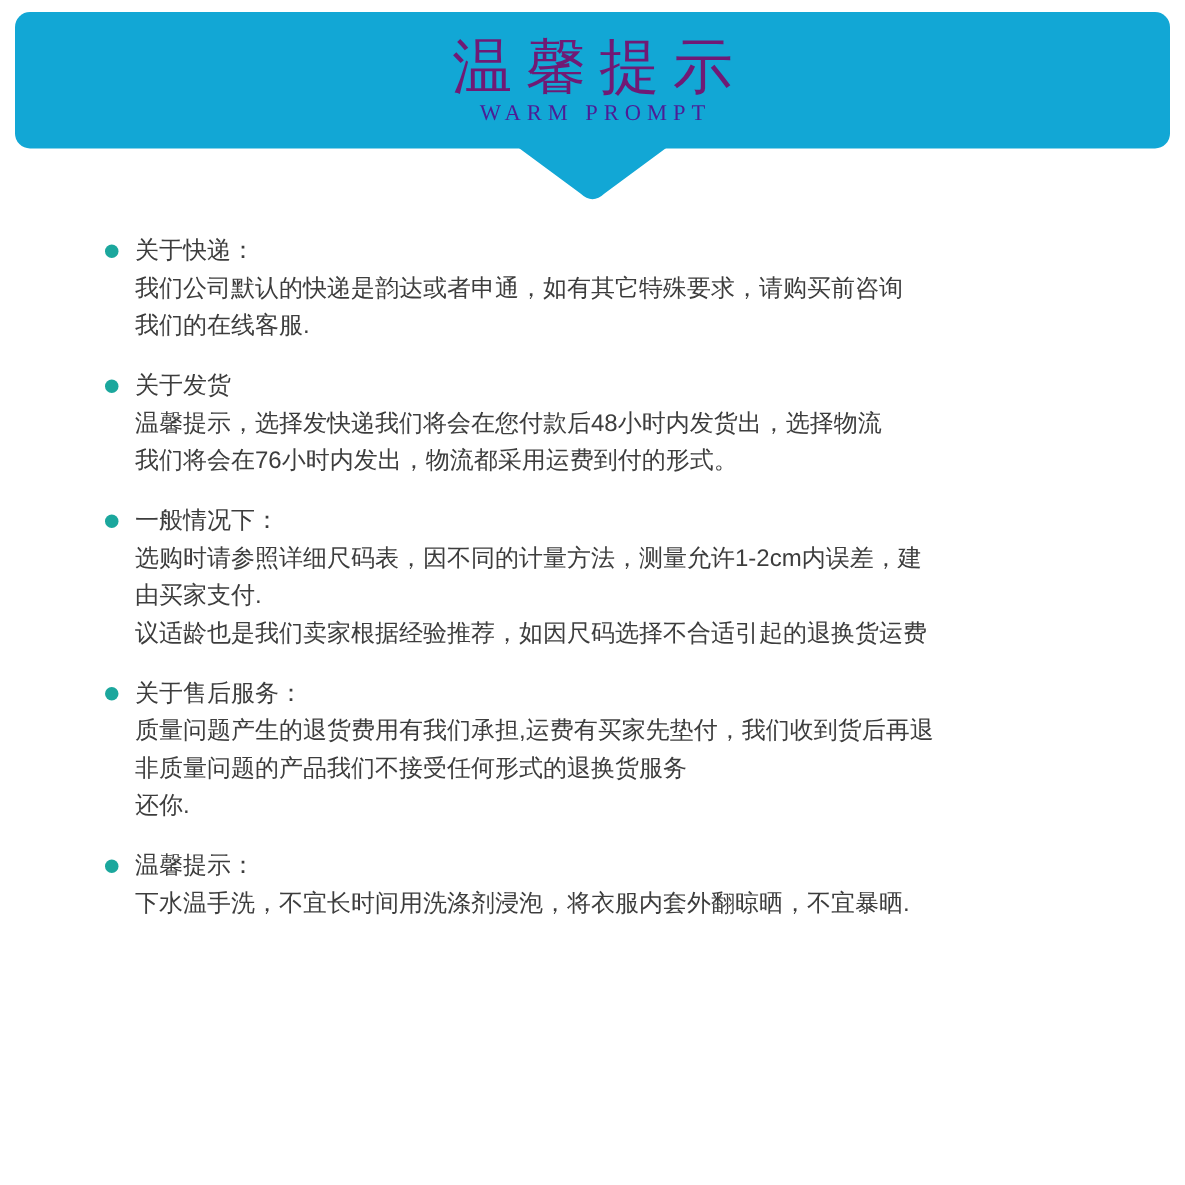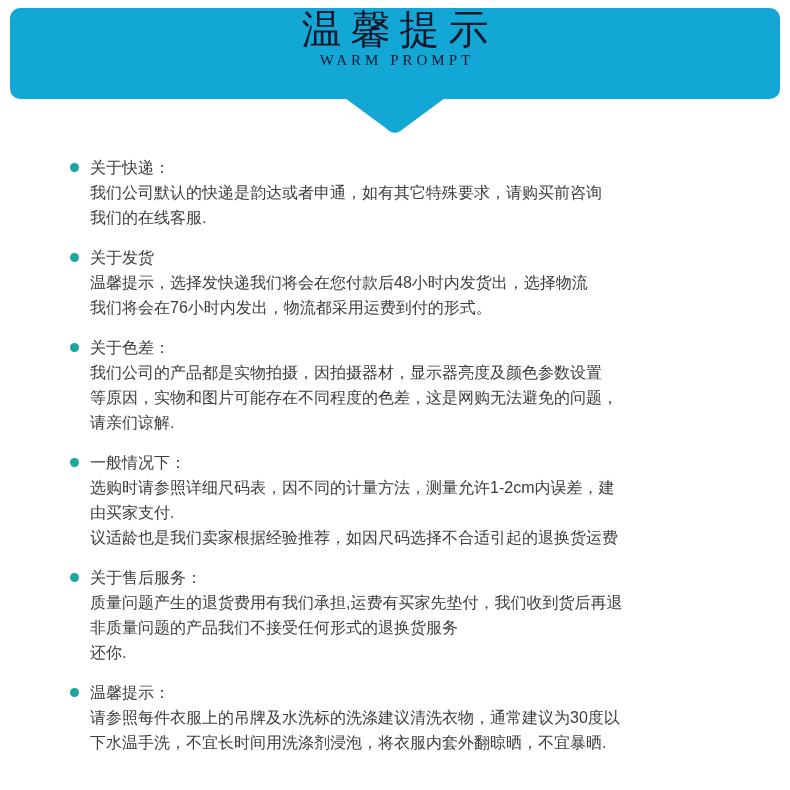--- a/index.html
+++ b/index.html
@@ -13,32 +13,33 @@
     font-family:"Liberation Sans","DejaVu Sans",sans-serif;color:var(--text);}
   .banner{
     position:relative;
     margin:8px 10px 0 10px;
     height:91px;
     background:var(--banner);
     border-radius:10px;
     text-align:center;
   }
   .banner-title{
+    padding-top:16px;
     font-size:40px;
     line-height:42px;
-    color:#0f172a;
+    color:#701a75;
     letter-spacing:9px;
     text-indent:9px; 
     font-weight:400;
   }
   .banner-sub{
     margin-top:2px;
     font-family:"Liberation Serif","DejaVu Serif",serif;
     font-size:15px;
-    color:#0f172a;
+    color:#4c1d95;
     letter-spacing:4px;
     text-indent:4px;
   }
   .banner-tail{
     position:absolute;
     left:50%;
     top:90px;               
     transform:translateX(-50%);
     display:block;
   }
@@ -85,44 +86,36 @@
     <div class="line">我们的在线客服.</div>
   </div>
 
   <div class="section">
     <span class="bullet"></span>
     <div class="heading">关于发货</div>
     <div class="line">温馨提示，选择发快递我们将会在您付款后48小时内发货出，选择物流</div>
     <div class="line">我们将会在76小时内发出，物流都采用运费到付的形式。</div>
   </div>
 
-  <div class="section">
-    <span class="bullet"></span>
-    <div class="heading">关于色差：</div>
-    <div class="line">我们公司的产品都是实物拍摄，因拍摄器材，显示器亮度及颜色参数设置</div>
-    <div class="line">等原因，实物和图片可能存在不同程度的色差，这是网购无法避免的问题，</div>
-    <div class="line">请亲们谅解.</div>
-  </div>
 
   <div class="section">
     <span class="bullet"></span>
     <div class="heading">一般情况下：</div>
     <div class="line">选购时请参照详细尺码表，因不同的计量方法，测量允许1-2cm内误差，建</div>
     <div class="line">由买家支付.</div>
     <div class="line">议适龄也是我们卖家根据经验推荐，如因尺码选择不合适引起的退换货运费</div>
   </div>
 
   <div class="section">
     <span class="bullet"></span>
     <div class="heading">关于售后服务：</div>
     <div class="line">质量问题产生的退货费用有我们承担,运费有买家先垫付，我们收到货后再退</div>
     <div class="line">非质量问题的产品我们不接受任何形式的退换货服务</div>
     <div class="line">还你.</div>
   </div>
 
   <div class="section">
     <span class="bullet"></span>
     <div class="heading">温馨提示：</div>
-    <div class="line">请参照每件衣服上的吊牌及水洗标的洗涤建议清洗衣物，通常建议为30度以</div>
     <div class="line">下水温手洗，不宜长时间用洗涤剂浸泡，将衣服内套外翻晾晒，不宜暴晒.</div>
   </div>
 
 </div>
 
 </body></html>

